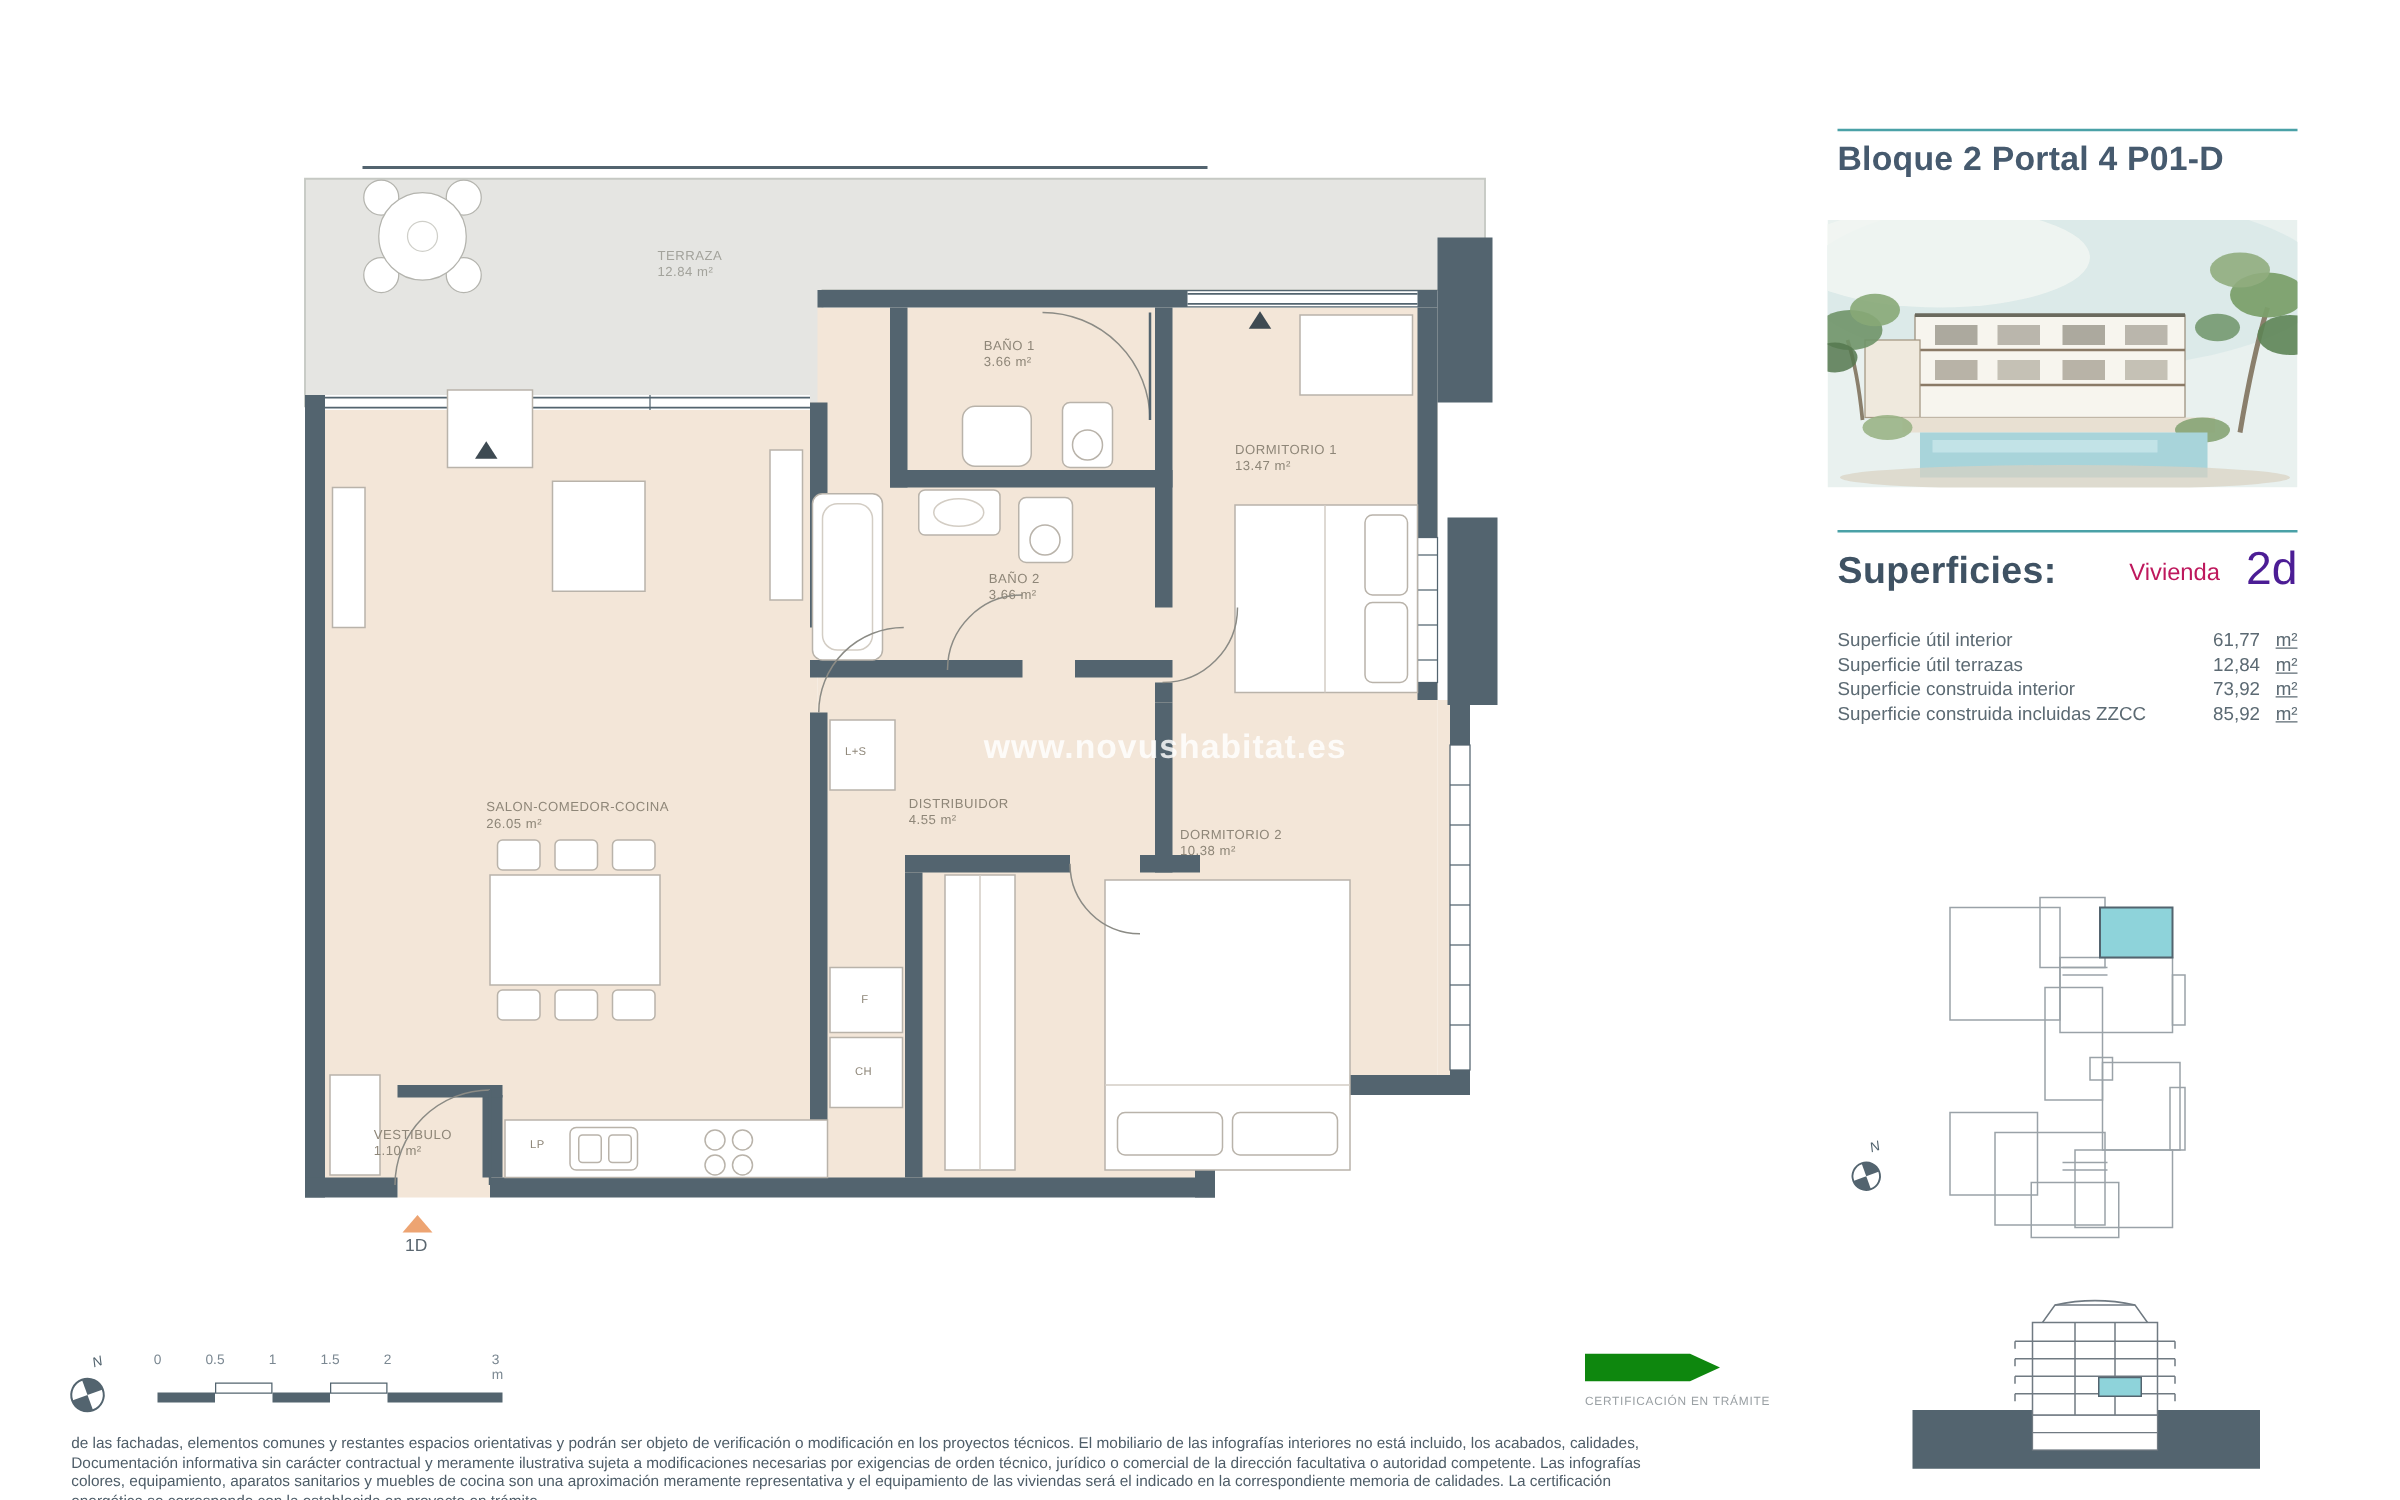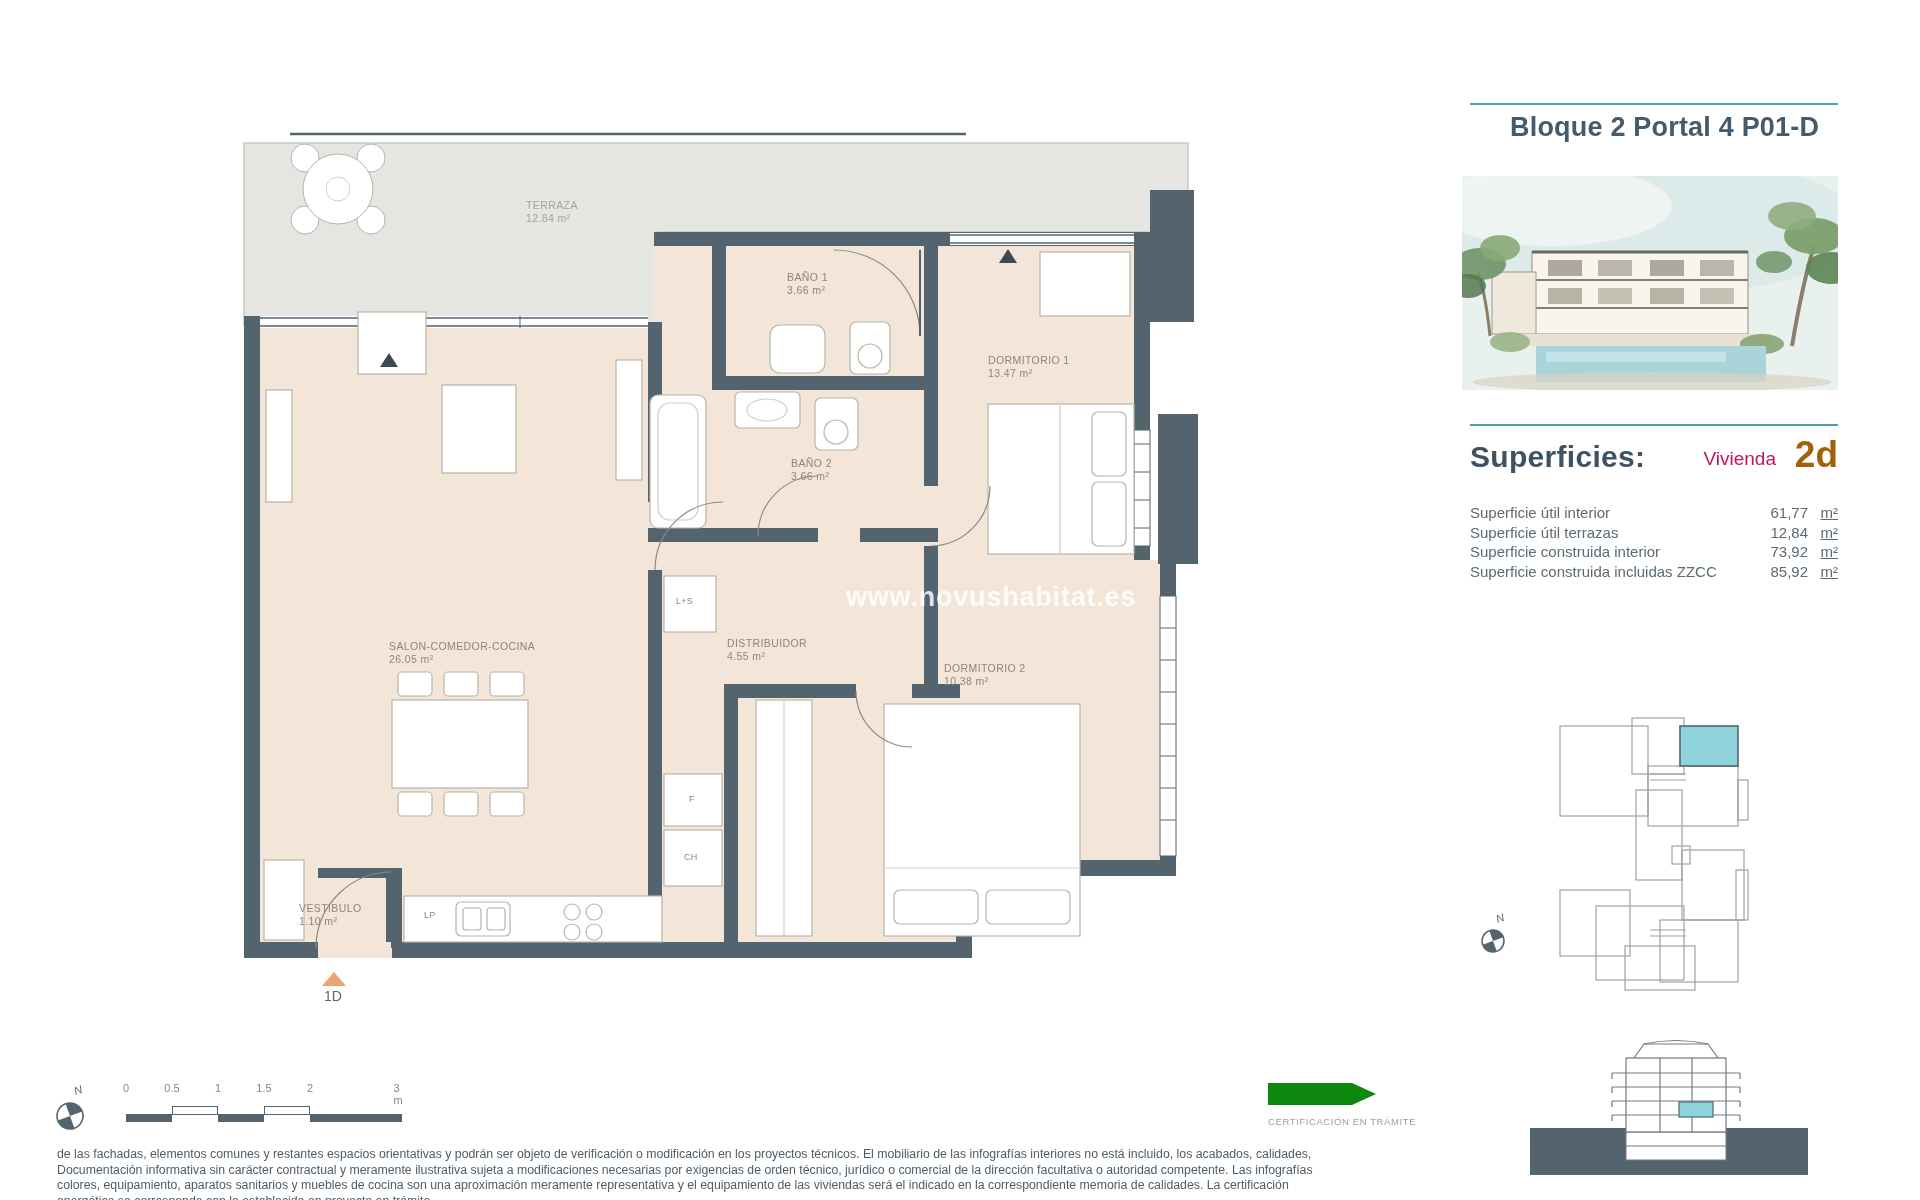--- a/index.html
+++ b/index.html
@@ -5,32 +5,32 @@
   * { margin:0; padding:0; box-sizing:border-box; }
   body { font-family:"Liberation Sans", sans-serif; background:#fff; }
   .canvas { position:relative; width:1920px; height:1200px; background:#fff; overflow:hidden; }
   .abs { position:absolute; }
 
   
   .room-label { position:absolute; font-size:10.5px; line-height:13px; letter-spacing:.4px;
                 color:#8e8678; white-space:nowrap; }
   .room-label.terrace { color:#a3a39c; }
   .appliance { position:absolute; font-size:9px; color:#8e8678; letter-spacing:.3px; white-space:nowrap; }
-  .watermark { position:absolute; left:846px; top:582px; width:320px; font-size:27px; font-weight:bold;
+  .watermark { position:absolute; left:787px; top:582px; width:320px; font-size:27px; font-weight:bold;
                color:rgba(255,255,255,.82); letter-spacing:.8px; }
   .entrance-label { position:absolute; left:324px; top:988px; font-size:14px; color:#5b6770; }
 
   
   .teal-rule { position:absolute; left:1470px; width:368px; height:2px; background:#4aa1a7; }
   .panel-title { position:absolute; left:1470px; top:112px; font-size:27px; font-weight:bold;
-                 color:#465a6e; letter-spacing:.2px;margin-left:40px; }
+                 color:#465a6e; letter-spacing:.2px; }
   .sup-heading { position:absolute; left:1470px; top:440px; width:368px; height:44px; }
   .sup-heading .h { font-size:30px; font-weight:bold; color:#3f5263; letter-spacing:.3px; }
   .sup-heading .viv { position:absolute; right:62px; top:8px; font-size:19px; color:#be185d; }
-  .sup-heading .code { position:absolute; right:0; top:-6px; font-size:37px; font-weight:bold; color:#a16207;text-align:center; }
+  .sup-heading .code { position:absolute; right:0; top:-6px; font-size:37px; font-weight:normal; color:#4c1d95;text-align:center; }
   .sup-table { position:absolute; left:1470px; top:503px; width:368px; font-size:15px; color:#5c6a73; }
   .sup-row { display:flex; line-height:19.5px; }
   .sup-row .lbl { flex:1; }
   .sup-row .val { width:50px; text-align:right; }
   .sup-row .unit { width:30px; text-align:right;text-decoration:underline; }
 
   
   .scalebar { position:absolute; left:126px; top:1082px; width:276px; height:42px; }
   .scalebar .tick { position:absolute; top:0; transform:translateX(-50%); font-size:11px; color:#7b8892; }
   .scalebar .seg-dark { position:absolute; top:32px; height:8px; background:#53646f; }

